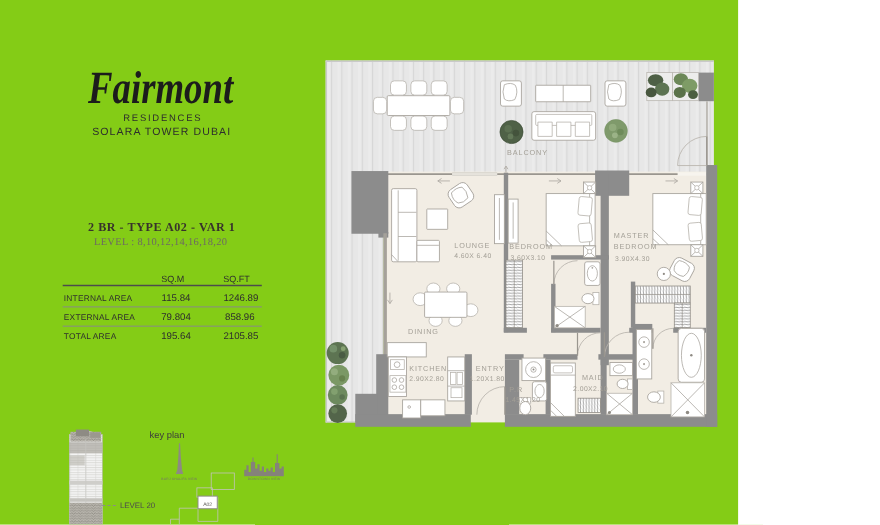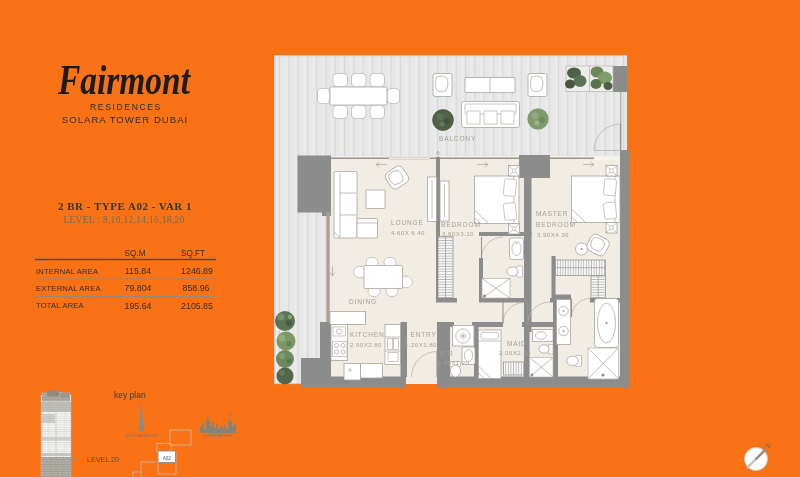--- a/index.html
+++ b/index.html
@@ -1,16 +1,16 @@
 <!DOCTYPE html>
 <html><head>
 <meta charset="utf-8">
 <style>
 html,body{margin:0;padding:0;background:#fff;}
-#page{position:relative;width:800px;height:477px;background:#f97316;overflow:hidden;}
+#page{position:relative;width:649px;height:477px;background:#84cc16;overflow:hidden;padding-left:22px;}
 text{font-family:"Liberation Sans",sans-serif;}
 .w{fill:#8c8c8c;}
 .f{fill:#ffffff;stroke:#a8a49d;stroke-width:0.8;}
 .f2{fill:#ffffff;stroke:#b5b1aa;stroke-width:0.7;}
 .ln{stroke:#a8a49d;stroke-width:0.7;fill:none;}
 .arc{stroke:#b9b5ae;stroke-width:0.8;fill:none;}
 .lbl{font-size:6.6px;fill:#a39f96;letter-spacing:0.8px;}
 .dim{font-size:6.2px;fill:#a39f96;letter-spacing:0.4px;}
 .arrow{stroke:#b0aca5;stroke-width:0.8;fill:none;}
 </style>

